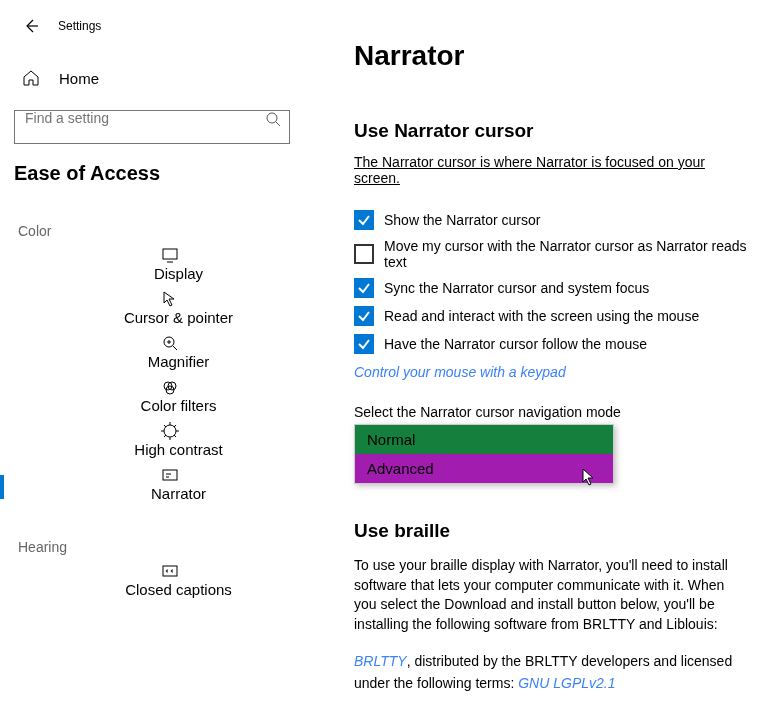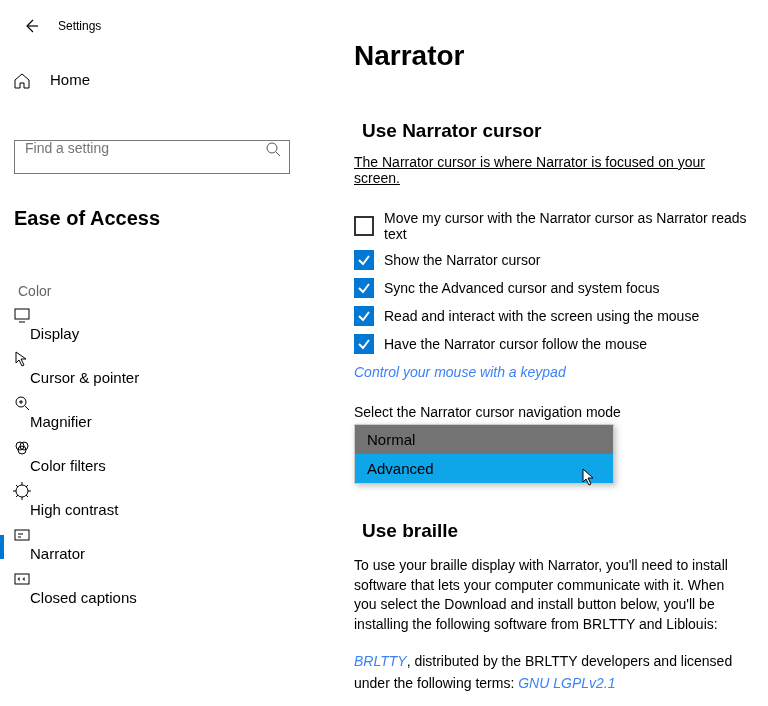--- a/index.html
+++ b/index.html
@@ -9,40 +9,40 @@
     font-family: "Segoe UI", Arial, sans-serif;
     font-size: 14px;
     color: #000;
     background: #fff;
     overflow: hidden;
   }
   .window { display: flex; width: 768px; height: 706px; }
   .sidebar {
     width: 318px;
     padding: 8px 0 0 0;
-    display: flex; flex-direction: column; gap: 15px;
+    display: flex; flex-direction: column;
   }
   .top-row {
     display: flex; align-items: center;
     height: 36px;
     padding-left: 18px;
   }
   .back-btn {
     width: 26px; height: 26px;
     display: flex; align-items: center; justify-content: center;
     cursor: pointer;
   }
   .settings-title {
     font-size: 12px;
     margin-left: 14px;
   }
   .home-row, .nav-item {
-    display: flex; 
+    display: flex; align-items: center;
     height: 44px;
-    padding-left: 12px;
+    padding-left: 21px;
     cursor: pointer;
   }
   .home-row { margin-top: 12px; }
   .icon-wrap { width: 20px; height: 20px; display: flex; align-items: center; justify-content: center; }
   .nav-label { margin-left: 18px; font-size: 15px; }
   .search-box {
     margin: 10px 28px 0 14px;
     height: 32px;
     border: 1px solid #777;
     display: flex; align-items: flex-end;
@@ -78,21 +78,21 @@
     overflow: visible;
   }
   h1 {
     font-size: 28px;
     font-weight: 600;
     margin: 0 0 48px 0;
   }
   h2 {
     font-size: 19px;
     font-weight: 600;
-    margin: 0 0 12px 8px;
+    margin: 0 0 12px 0;
   }
   .desc { font-size: 14px; margin: 0 0 24px 0; text-decoration: underline; }
   .check-row {
     display: flex; align-items: center;
     margin-bottom: 8px;
     cursor: pointer;
   }
   .cb {
     width: 20px; height: 20px;
     border: 2px solid #333;
@@ -126,22 +126,22 @@
     background: #f0f0f0;
     border: 1px solid #ccc;
     box-shadow: 2px 2px 6px rgba(0,0,0,0.25);
     z-index: 10;
   }
   .opt {
     padding: 6px 12px;
     font-size: 15px;
     cursor: pointer;
   }
-  .opt.selected { background: #737373; }
-  .opt.hover { background: #0ea5e9; }
+  .opt.selected { background: #15803d; }
+  .opt.hover { background: #a21caf; }
   .braille-section { margin-top: 100px; }
   .braille-p { font-size: 14px; line-height: 1.4; margin-bottom: 16px;}
   .cursor-arrow {
     position: absolute;
     pointer-events: none;
     z-index: 50;
   }
 </style>
 </head>
 <body>
@@ -236,20 +236,21 @@
         <div class="nav-item active">
           <span class="icon-wrap">
             <svg width="18" height="18" viewBox="0 0 18 18">
               <rect x="2" y="4" width="14" height="10" stroke="#000" stroke-width="1" fill="none"></rect>
               <line x1="5" y1="8" x2="10" y2="8" stroke="#000" stroke-width="1" fill="none"></line>
               <line x1="5" y1="11" x2="8" y2="11" stroke="#000" stroke-width="1" fill="none"></line>
             </svg>
           </span>
           <span class="nav-label">Narrator</span>
         </div>
+        <div class="group-label">Hearing</div>
         <div class="nav-item">
           <span class="icon-wrap">
             <svg width="18" height="18" viewBox="0 0 18 18">
               <rect x="2" y="4" width="14" height="10" stroke="#000" stroke-width="1" fill="none"></rect>
               <path d="M7 8 Q5 8 5 9 Q5 10 7 10" stroke="#000" stroke-width="1" fill="none"></path>
               <path d="M12 8 Q10 8 10 9 Q10 10 12 10" stroke="#000" stroke-width="1" fill="none"></path>
             </svg>
           </span>
           <span class="nav-label">Closed captions</span>
         </div>
@@ -257,38 +258,38 @@
   </div>
 
   <div class="main">
     <h1>Narrator</h1>
 
     <h2>Use Narrator cursor</h2>
     <p class="desc">The Narrator cursor is where Narrator is focused on your screen.</p>
 
     <div id="checks">
         <div class="check-row">
-          <div class="cb"></div>
-          <span>Move my cursor with the Narrator cursor as Narrator reads text</span>
-        </div>
-        <div class="check-row">
           <div class="cb checked">
             <svg width="14" height="14" viewBox="0 0 14 14">
               <path d="M2 7 L6 11 L12 3" stroke="#fff" stroke-width="2" fill="none"></path>
             </svg>
           </div>
           <span>Show the Narrator cursor</span>
         </div>
         <div class="check-row">
+          <div class="cb"></div>
+          <span>Move my cursor with the Narrator cursor as Narrator reads text</span>
+        </div>
+        <div class="check-row">
           <div class="cb checked">
             <svg width="14" height="14" viewBox="0 0 14 14">
               <path d="M2 7 L6 11 L12 3" stroke="#fff" stroke-width="2" fill="none"></path>
             </svg>
           </div>
-          <span>Sync the Advanced cursor and system focus</span>
+          <span>Sync the Narrator cursor and system focus</span>
         </div>
         <div class="check-row">
           <div class="cb checked">
             <svg width="14" height="14" viewBox="0 0 14 14">
               <path d="M2 7 L6 11 L12 3" stroke="#fff" stroke-width="2" fill="none"></path>
             </svg>
           </div>
           <span>Read and interact with the screen using the mouse</span>
         </div>
         <div class="check-row">

